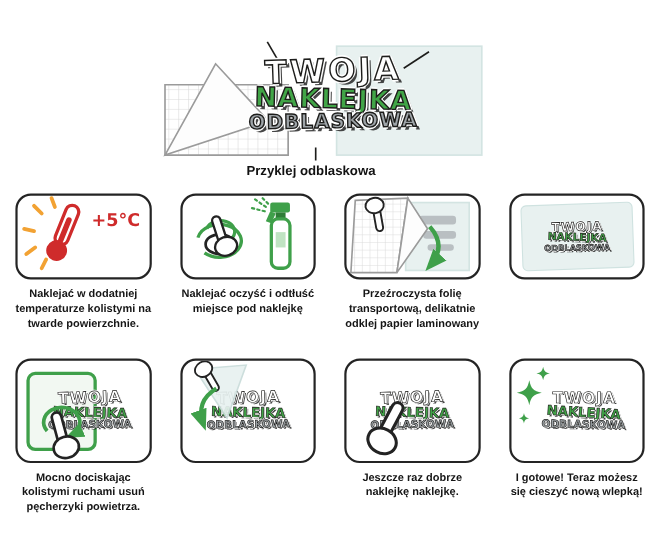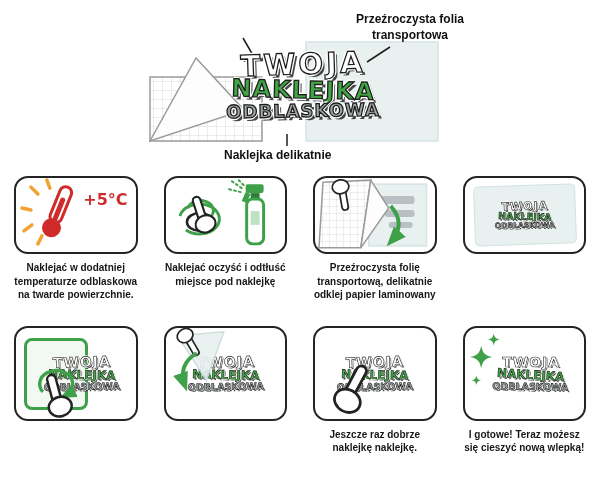--- a/index.html
+++ b/index.html
@@ -87,22 +87,21 @@
 
   <svg id="hdr-art" viewBox="0 0 600 172">
     <rect x="306" y="42" width="132" height="99" fill="#e8f1f0" stroke="#d3e4e2" stroke-width="1.5"></rect>
     <polygon points="150,77 262,77 262,141 150,141" fill="url(#gridP)" stroke="#9b9b9b" stroke-width="1.5"></polygon>
     <polygon points="150,141 196,58 244,110" fill="#fdfdfd" stroke="#9b9b9b" stroke-width="1.5"></polygon>
     <line x1="243" y1="38" x2="254" y2="57" stroke="#1d1d1b" stroke-width="1.5"></line>
     <line x1="390" y1="47" x2="367" y2="62" stroke="#1d1d1b" stroke-width="1.5"></line>
     <line x1="287" y1="146" x2="287" y2="134" stroke="#1d1d1b" stroke-width="1.5"></line>
   </svg>
 
-  <div class="hdr-label" id="label-foil">Przeźroczysta folia transportowa</div>
-  <div class="hdr-label" id="label-sticker">Naklejka delikatnie</div>
+  <div class="hdr-label" id="label-sticker">Przyklej odblaskowa</div>
 
   <div class="sticker big-sticker">
     <span class="s1">TWOJA</span>
     <span class="s2">NAKLEJKA</span>
     <span class="s3">ODBLASKOWA</span>
   </div>
 
   <div class="steps">
 
     <div class="step row1">
@@ -116,21 +115,21 @@
             <line x1="34" y1="10" x2="31" y2="2"></line>
           </g>
           <g transform="translate(42,34) rotate(22)">
             <rect x="-6" y="-27" width="12" height="38" rx="6" fill="#fff" stroke="#cf2b2b" stroke-width="3"></rect>
             <line x1="0" y1="-13" x2="0" y2="7" stroke="#cf2b2b" stroke-width="5" stroke-linecap="round"></line>
             <circle cx="0" cy="17" r="9.5" fill="#cf2b2b"></circle>
           </g>
         </svg>
         <span class="temp-label">+5°C</span>
       </div>
-      <p class="caption">Naklejać w dodatniej temperaturze odblaskowa na twarde powierzchnie.</p>
+      <p class="caption">Naklejać w dodatniej temperaturze kolistymi na twarde powierzchnie.</p>
     </div>
 
     <div class="step row1">
       <div class="card">
         <svg class="icon-svg" viewBox="0 0 120 74">
           <g fill="none" stroke="#3fa04a" stroke-width="3">
             <path d="M14,38 a 20,15 0 1 1 6,14"></path>
             <path d="M22,30 a 13,10 0 1 1 4,10"></path>
           </g>
           <ellipse cx="34" cy="44" rx="13" ry="9" fill="#fff" stroke="#232323" stroke-width="2.5"></ellipse>
@@ -187,20 +186,21 @@
         <div class="sticker mini-sticker pos5">
           <span class="s1">TWOJA</span>
           <span class="s2">NAKLEJKA</span>
           <span class="s3">ODBLASKOWA</span>
         </div>
         <svg class="icon-svg top" viewBox="0 0 120 94">
           <path d="M 26,66 a 17,14 0 1 1 22,4" fill="none" stroke="#3fa04a" stroke-width="3.5" marker-end="url(#arrowG)"></path>
           <use href="#handShape" transform="translate(40,74) rotate(-15)"></use>
         </svg>
       </div>
+      <p class="caption">Mocno dociskając kolistymi ruchami usuń pęcherzyki powietrza.</p>
     </div>
 
     <div class="step row2">
       <div class="card">
         <div class="sticker mini-sticker">
           <span class="s1">TWOJA</span>
           <span class="s2">NAKLEJKA</span>
           <span class="s3">ODBLASKOWA</span>
         </div>
         <svg class="icon-svg top" viewBox="0 0 120 94">

